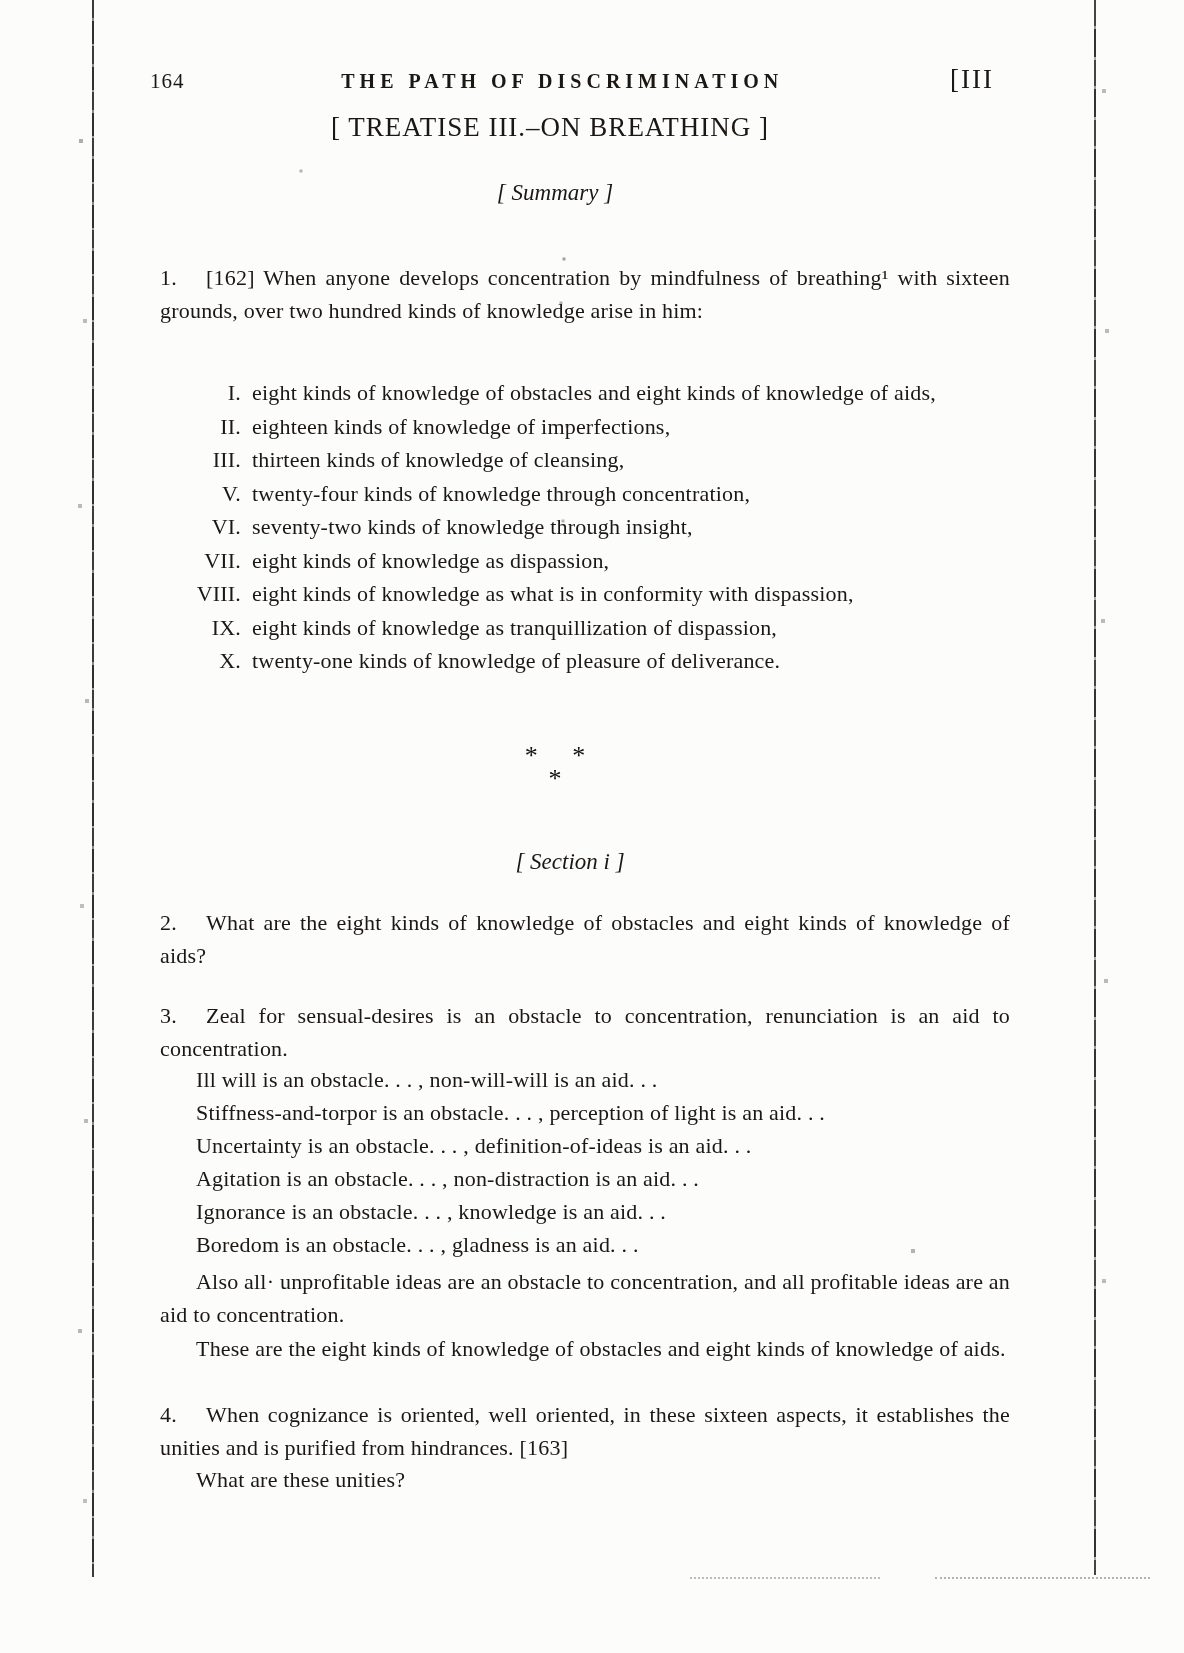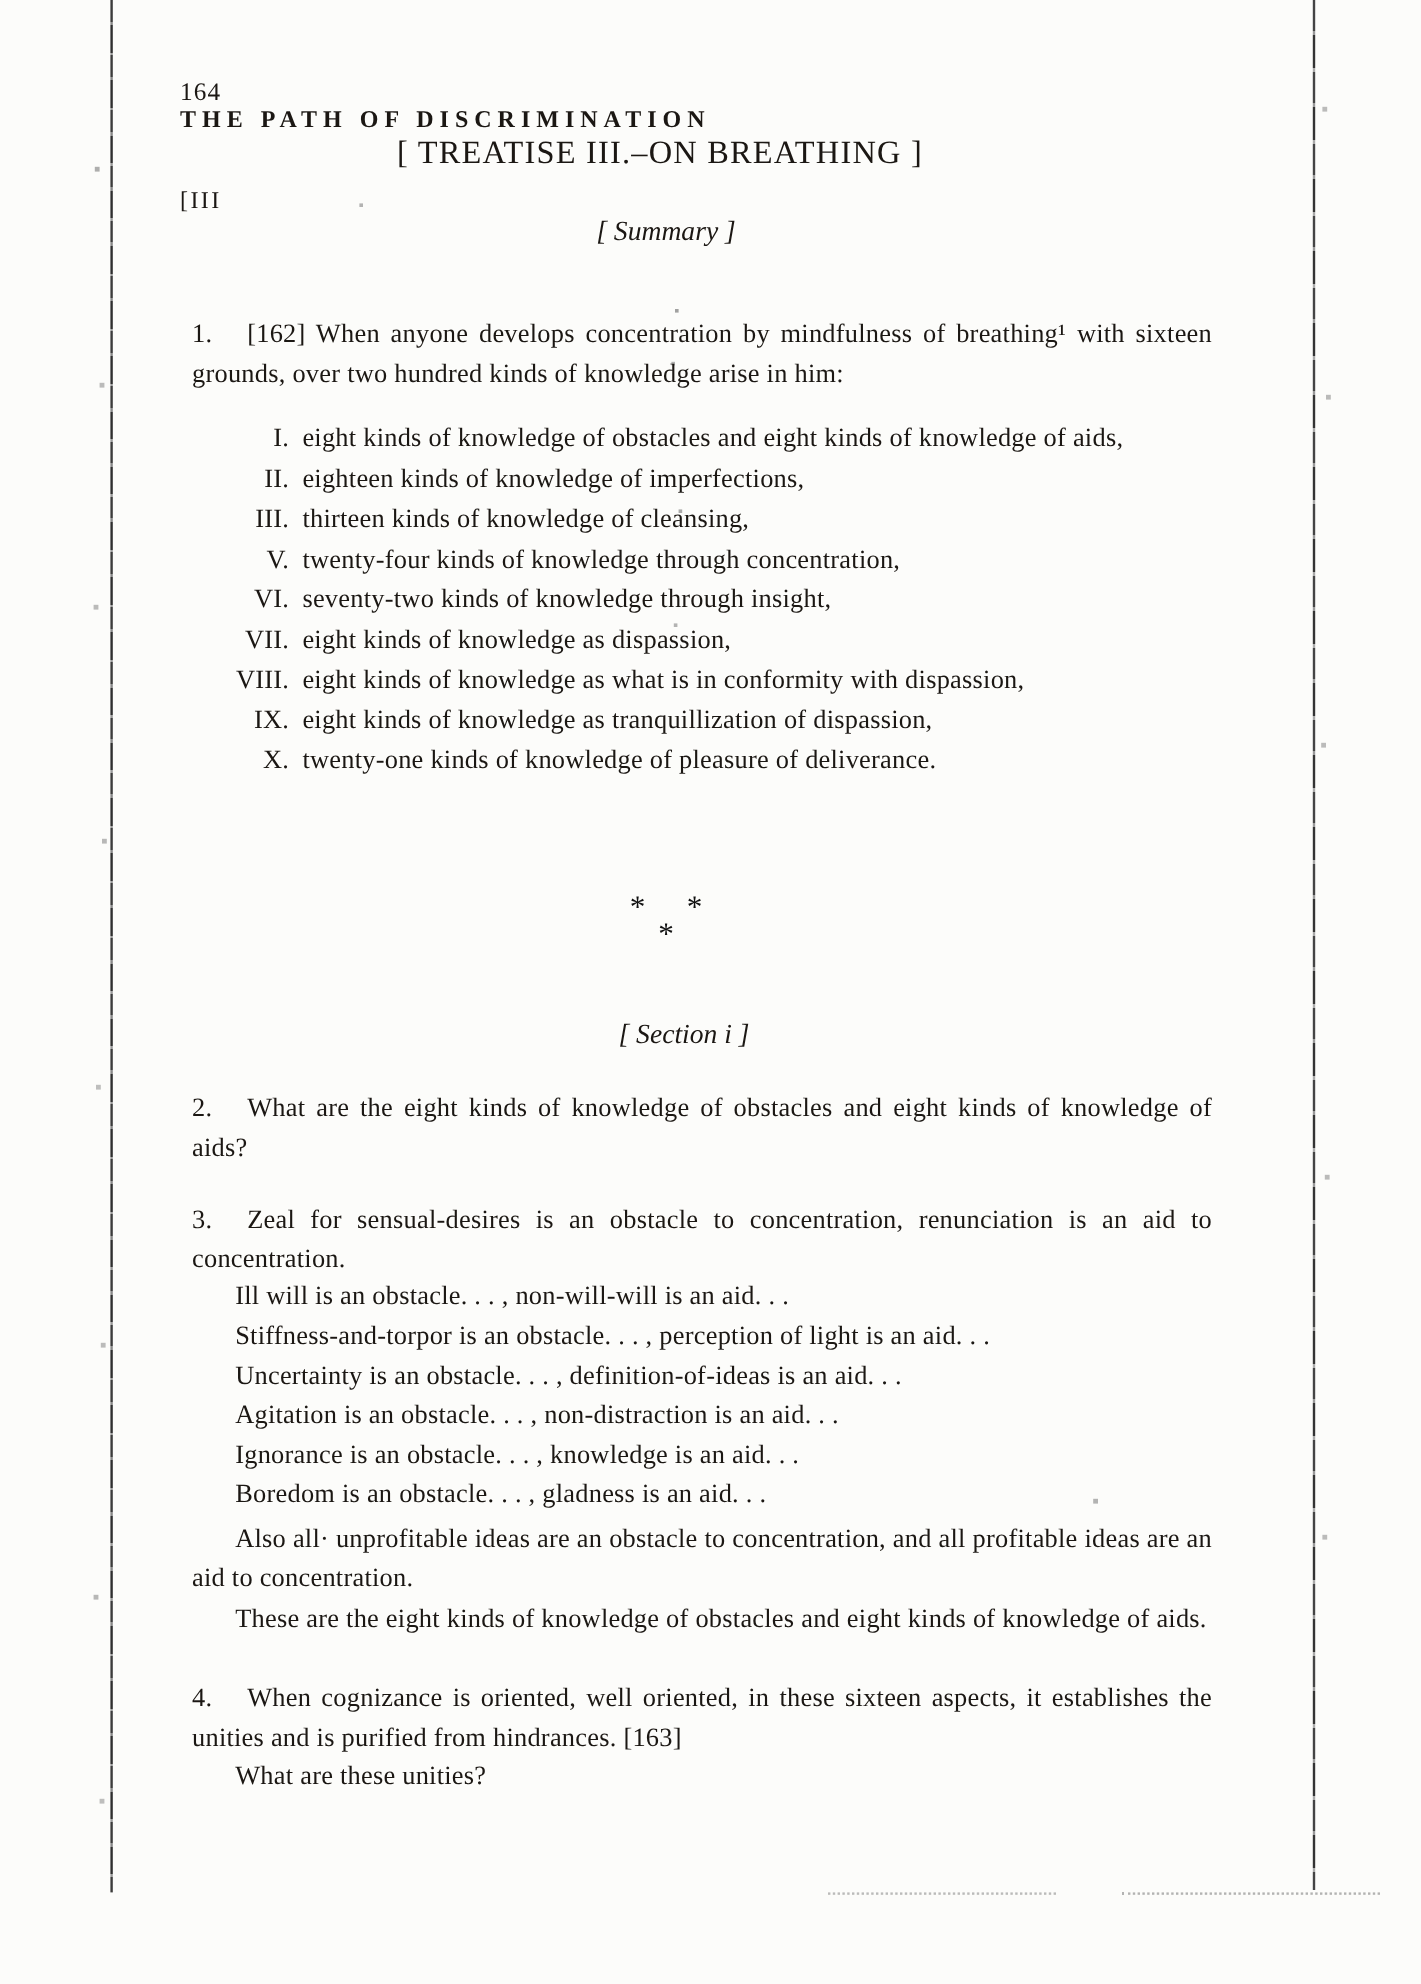--- a/index.html
+++ b/index.html
@@ -54,28 +54,28 @@
     border-top: 2px dotted rgba(90,90,90,.4);
   }
   .bottom-dots-2 {
     position: absolute; top: 1577px; left: 935px; width: 215px; height: 0;
     border-top: 2px dotted rgba(90,90,90,.45);
   }
 
   
   .header-row {
     position: absolute; left: 150px; top: 64px; width: 844px;
-    display: flex; align-items: baseline; flex-direction: column;
+    display: flex; align-items: baseline;
   }
   .page-number { font-size: 21px; letter-spacing: 1px; }
   .running-title {
     flex: 1; text-align: center; font-size: 20px; font-weight: bold;
     letter-spacing: 5px; padding-right: 10px;
   }
-  .bracket-ref { font-size: 20px; letter-spacing: 2px; margin-top: 44px; }
+  .bracket-ref { font-size: 27px; letter-spacing: 2px; }
 
   
   .treatise-heading {
     position: absolute; left: 160px; top: 112px; width: 780px;
     text-align: center; font-size: 27px; letter-spacing: 1px;
   }
   .summary-heading {
     position: absolute; left: 160px; top: 180px; width: 790px;
     text-align: center; font-style: italic; font-size: 23px;
   }
@@ -126,21 +126,21 @@
     <span class="bracket-ref">[III</span>
   </div>
 
   <div class="treatise-heading">[ TREATISE III.–ON BREATHING ]</div>
   <div class="summary-heading">[ Summary ]</div>
 
   <div class="para" style="top:261px">
     <span class="pnum">1.</span><span>[162] When anyone develops concentration by mindfulness of breathing¹ with sixteen grounds, over two hundred kinds of knowledge arise in him:</span>
   </div>
 
-  <div class="list-block" style="top:348px">
+  <div class="list-block" style="top:376px">
     <div class="kitem"><span class="knum">I.</span><span>eight kinds of knowledge of obstacles and eight kinds of knowledge of aids,</span></div>
     <div class="kitem"><span class="knum">II.</span><span>eighteen kinds of knowledge of imperfections,</span></div>
     <div class="kitem"><span class="knum">III.</span><span>thirteen kinds of knowledge of cleansing,</span></div>
     <div class="kitem"><span class="knum">V.</span><span>twenty-four kinds of knowledge through concentration,</span></div>
     <div class="kitem"><span class="knum">VI.</span><span>seventy-two kinds of knowledge through insight,</span></div>
     <div class="kitem"><span class="knum">VII.</span><span>eight kinds of knowledge as dispassion,</span></div>
     <div class="kitem"><span class="knum">VIII.</span><span>eight kinds of knowledge as what is in conformity with dispassion,</span></div>
     <div class="kitem"><span class="knum">IX.</span><span>eight kinds of knowledge as tranquillization of dispassion,</span></div>
     <div class="kitem"><span class="knum">X.</span><span>twenty-one kinds of knowledge of pleasure of deliverance.</span></div>
   </div>

